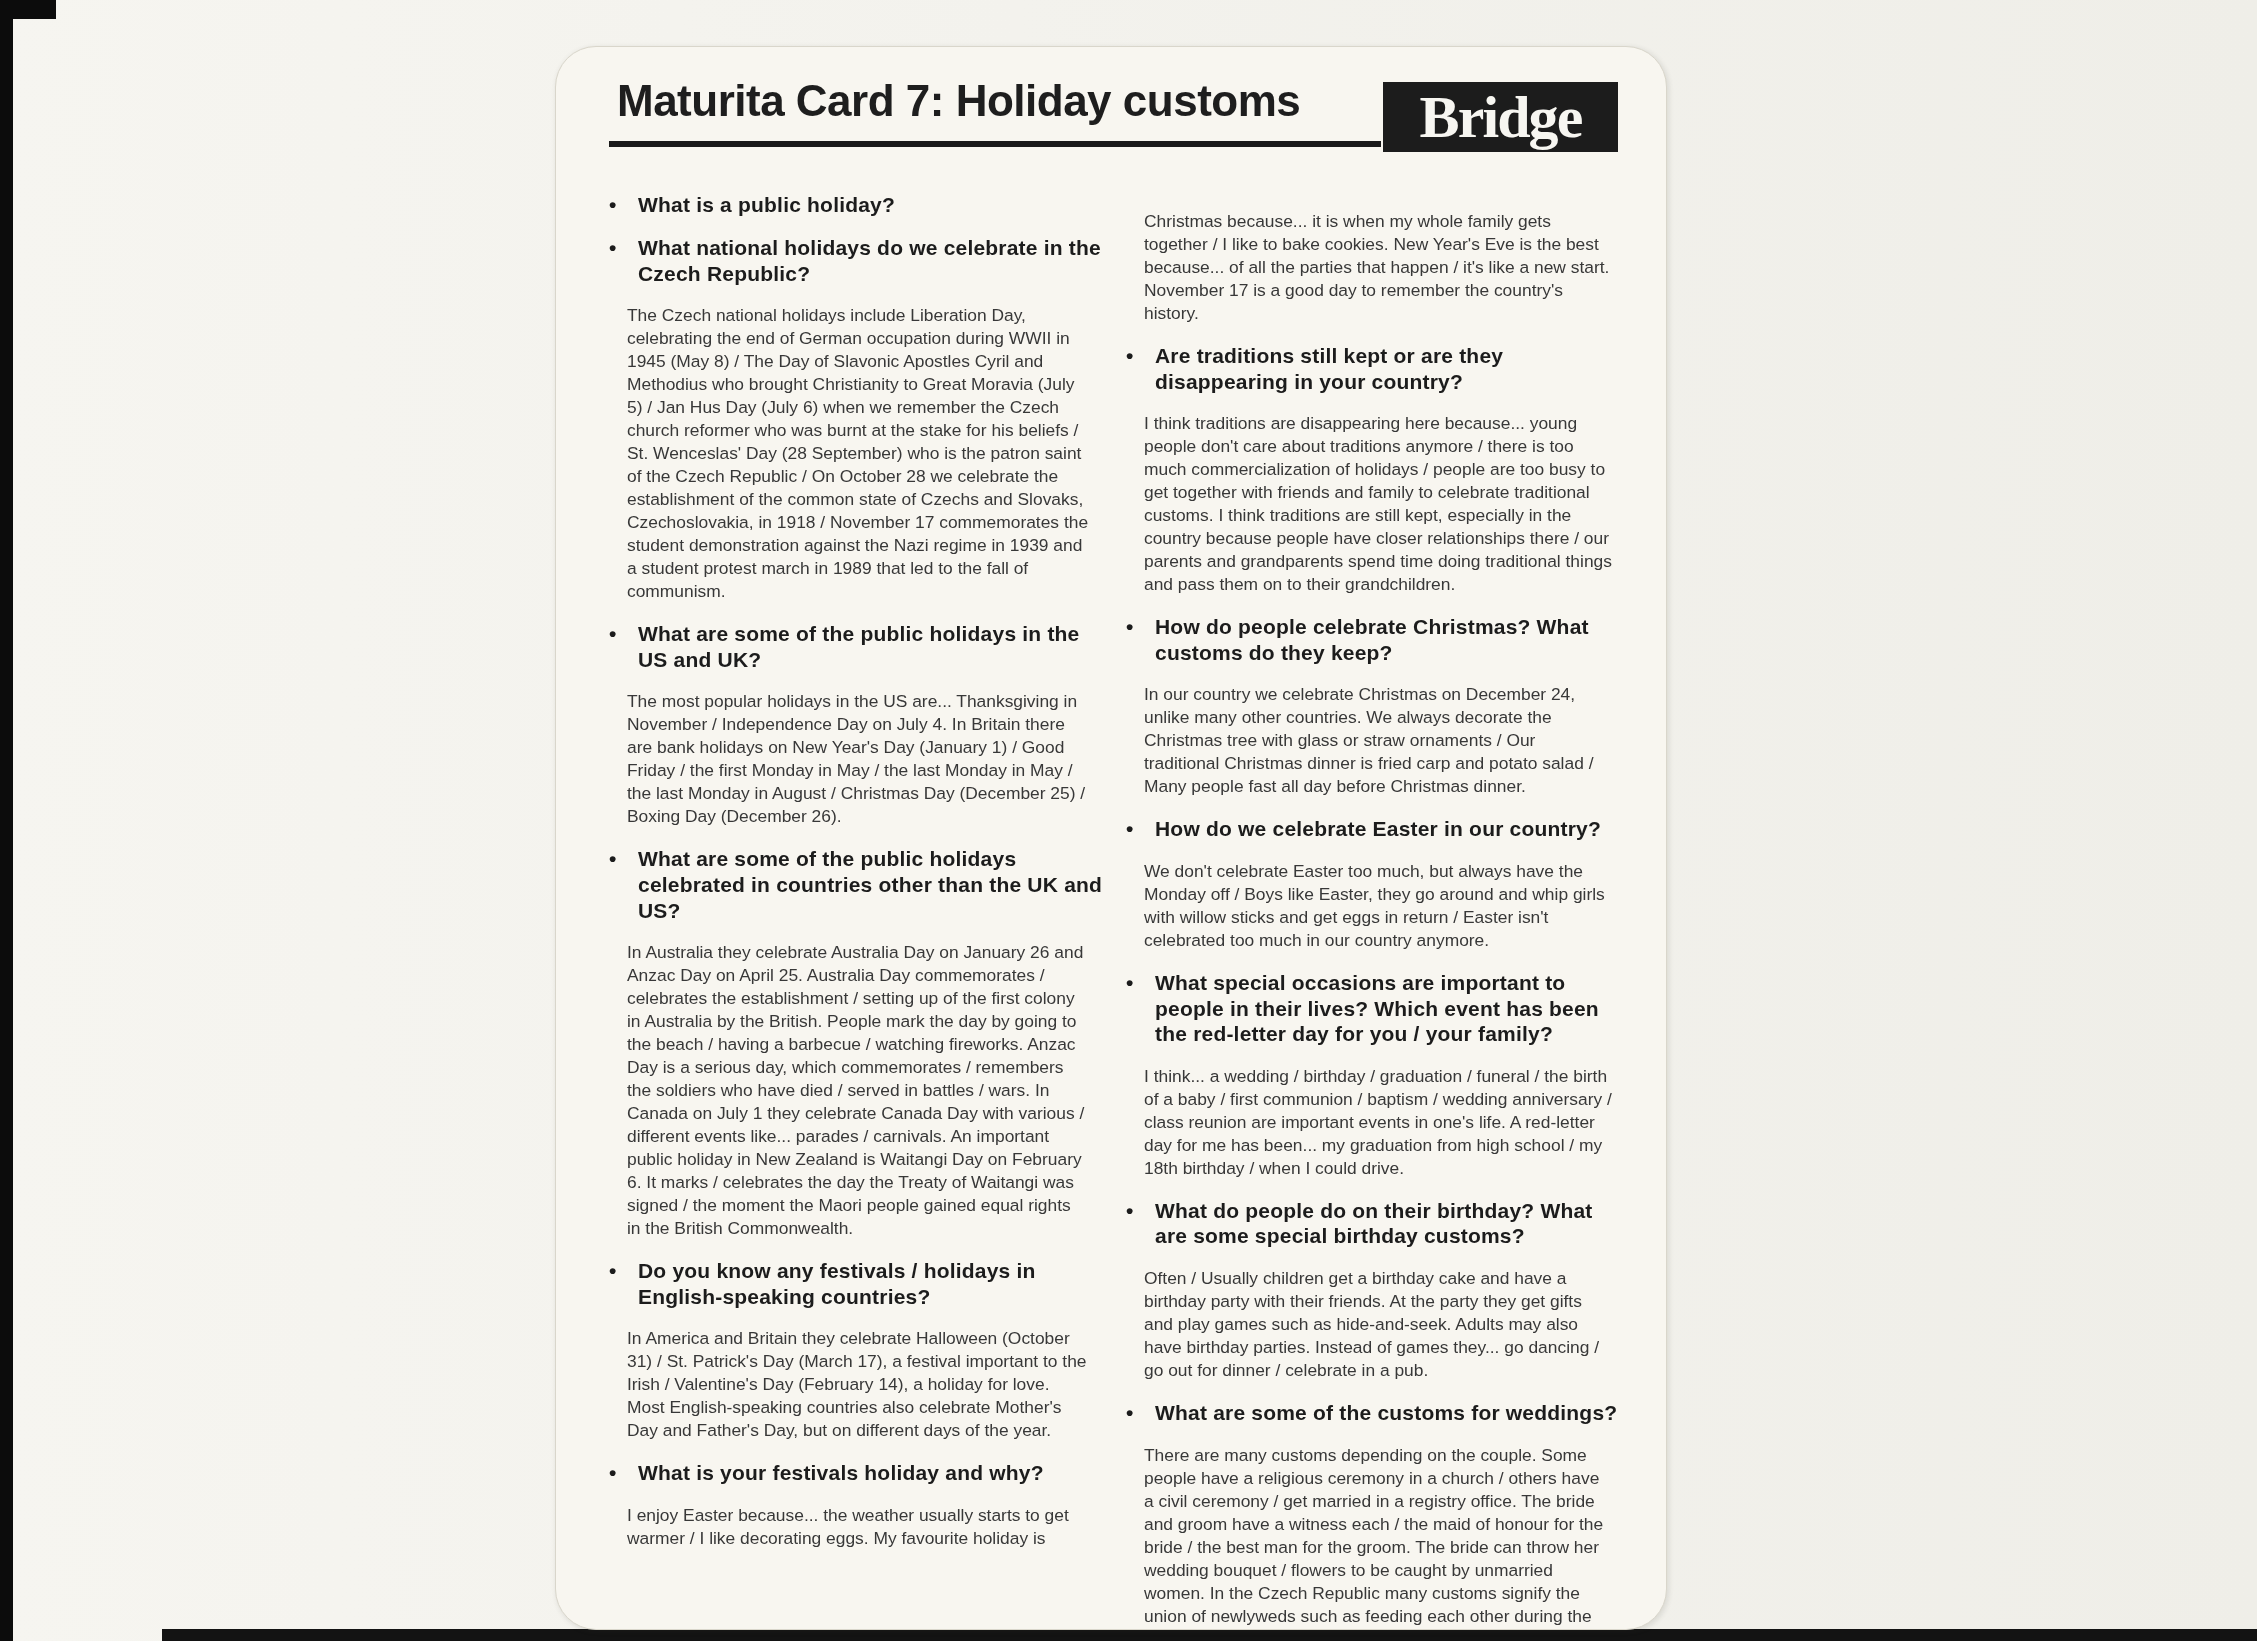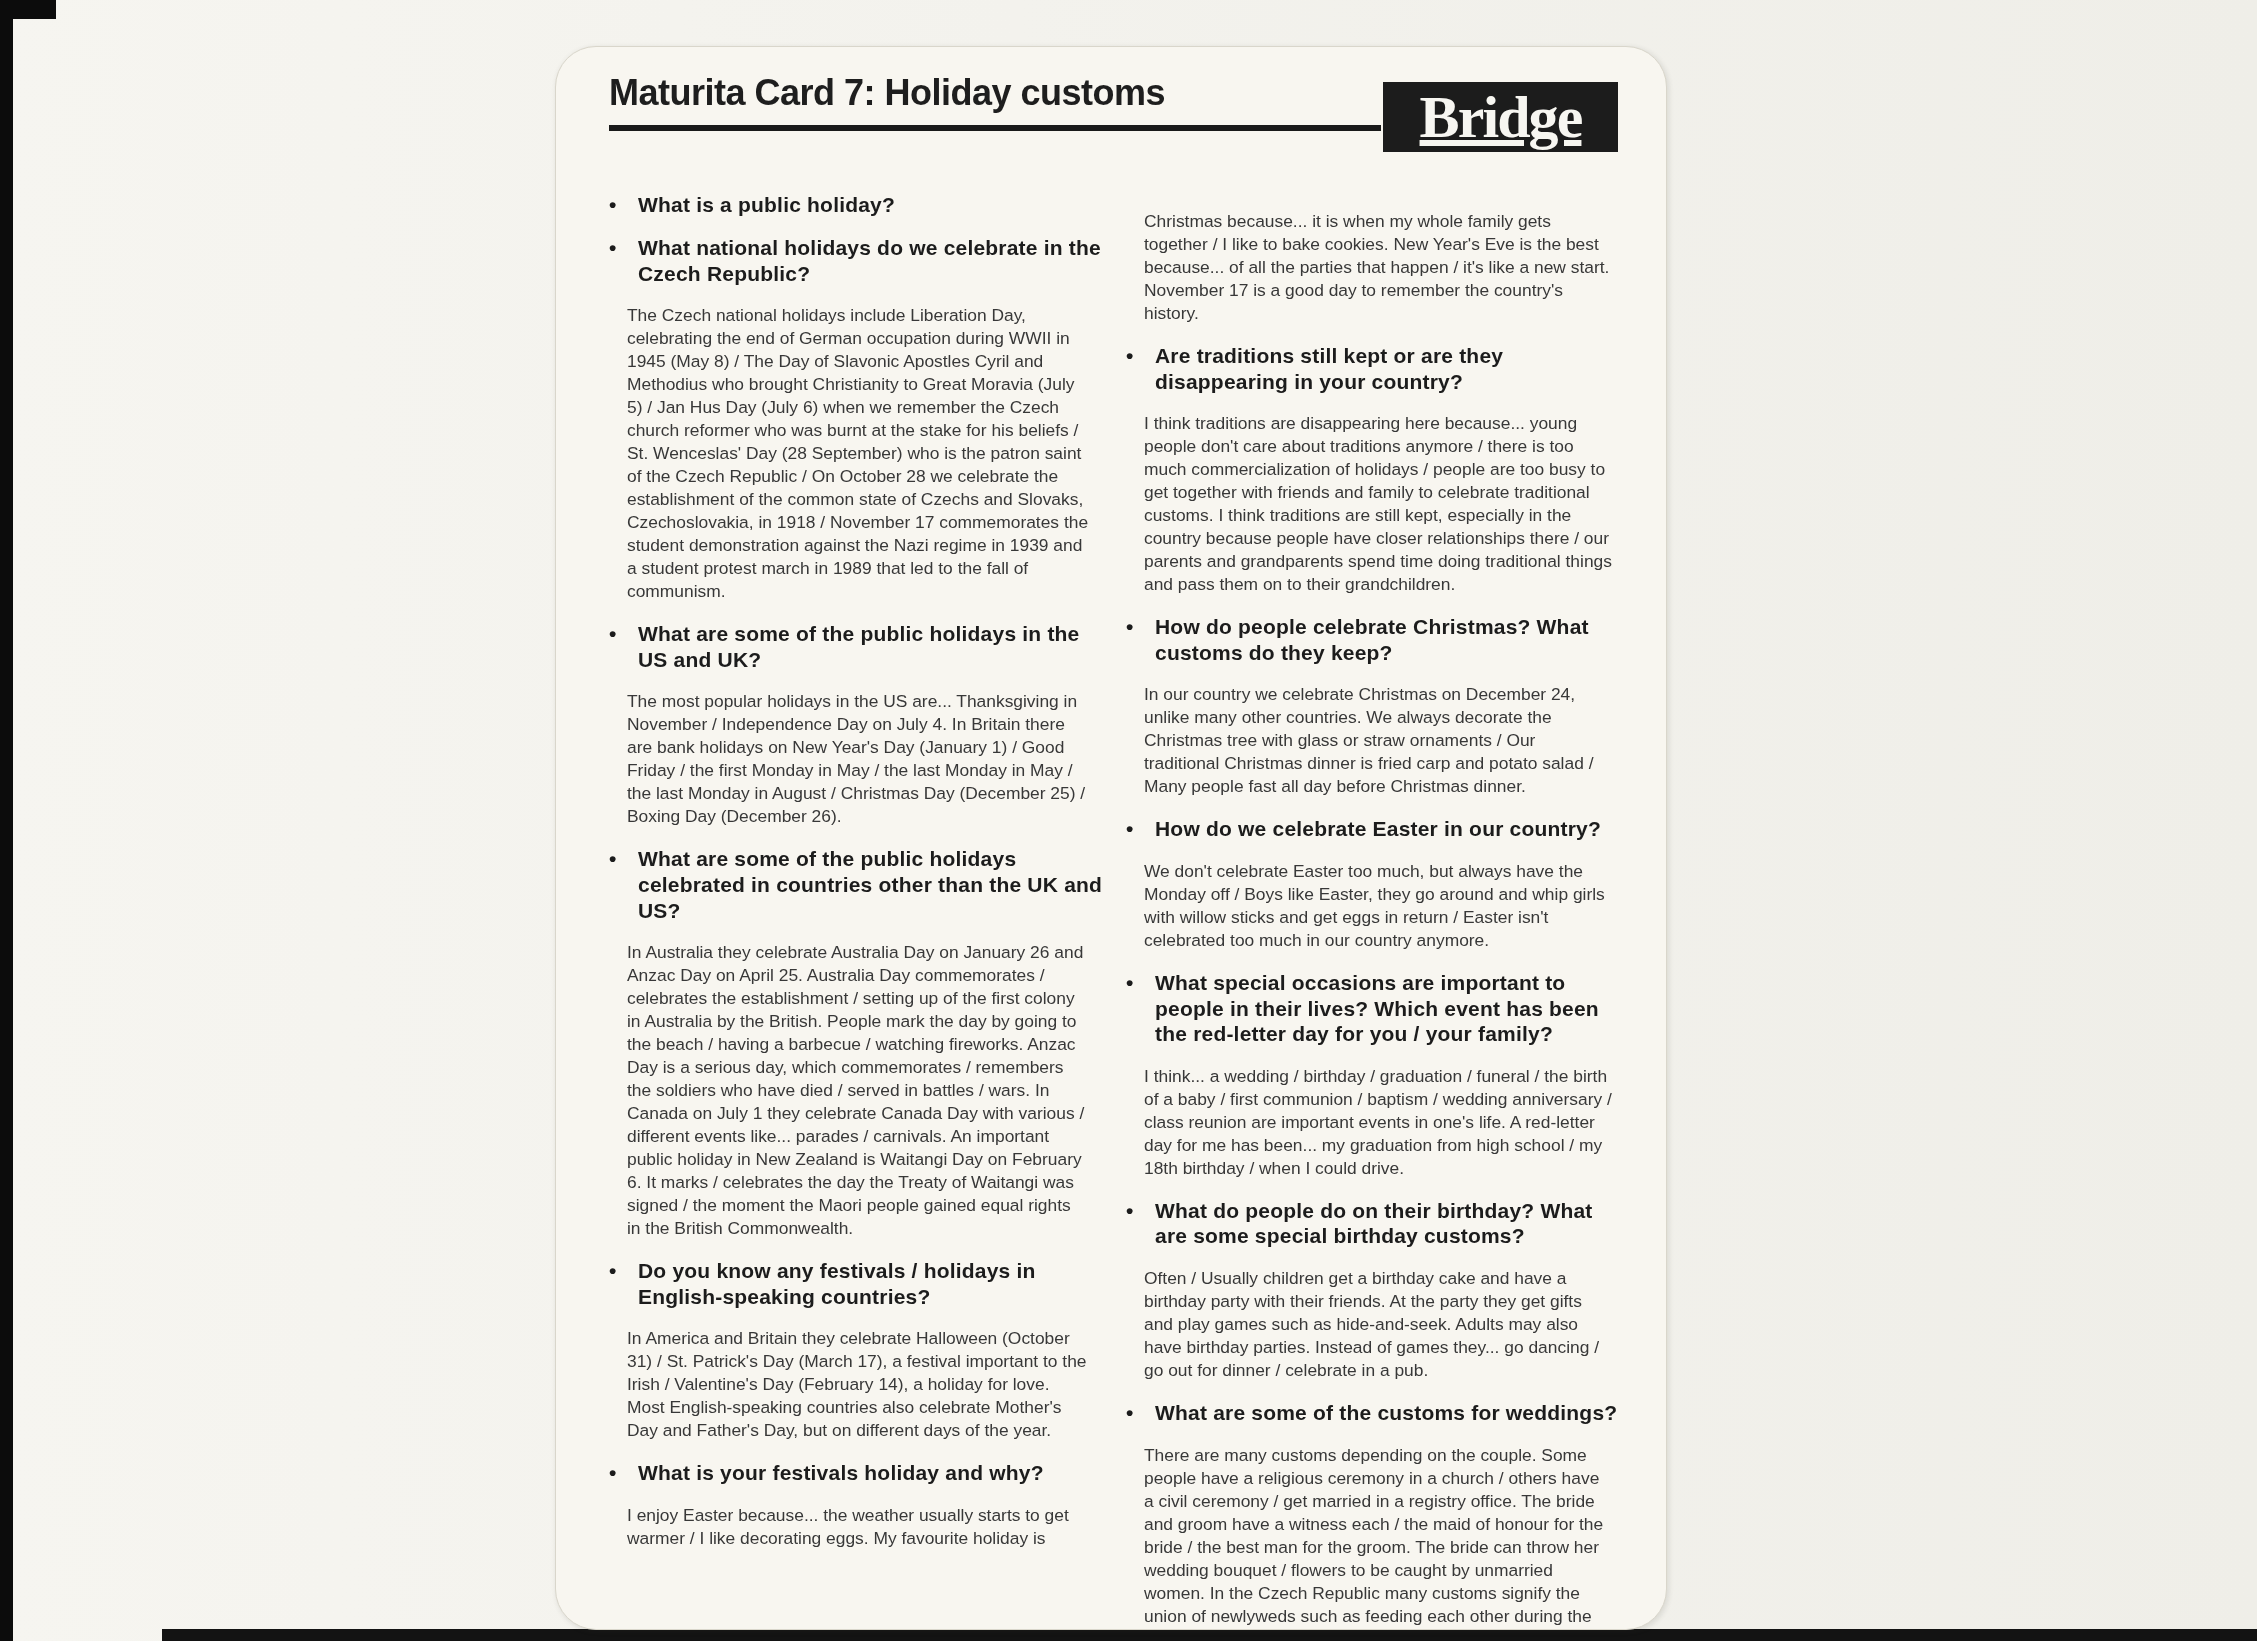--- a/index.html
+++ b/index.html
@@ -20,31 +20,30 @@
     border-radius:41px;
     box-shadow:1.9px 1.9px 5.8px rgba(60,60,50,0.12);
     overflow:hidden;
   }
   .title-block{
     position:absolute;left:53px;top:25px;width:772px;
     border-bottom:6.8px solid #1a1a1a;
     padding-bottom:11.6px;
   }
   .title-block h1{
-    margin:0;font-size:36px;line-height:41px;font-weight:bold;
+    margin:8px;font-size:44px;line-height:41px;font-weight:bold;
     letter-spacing:-0.5px;color:#1e1e1e;
   }
   .logo{
     position:absolute;left:827px;top:35px;width:235px;height:70px;
     background:#1c1c1c;color:#f7f6f1;
     display:flex;align-items:center;justify-content:center;
     font-family:"Liberation Serif",serif;font-weight:bold;
     font-size:60px;letter-spacing:-1.9px;line-height:70px;
     overflow:hidden;
-    text-decoration:underline;
   }
   .col{position:absolute;top:145px;}
   .col-left{left:53px;width:498px;}
   .col-right{left:570px;width:504px;}
   .section{margin-top:17.4px;}
   .section:first-child{margin-top:0;}
   .q{display:flex;margin:0 0 5.8px 0;}
   .bullet{
     width:29px;flex:0 0 29px;font-size:21px;line-height:25.6px;
     font-weight:bold;color:#1c1c1c;

